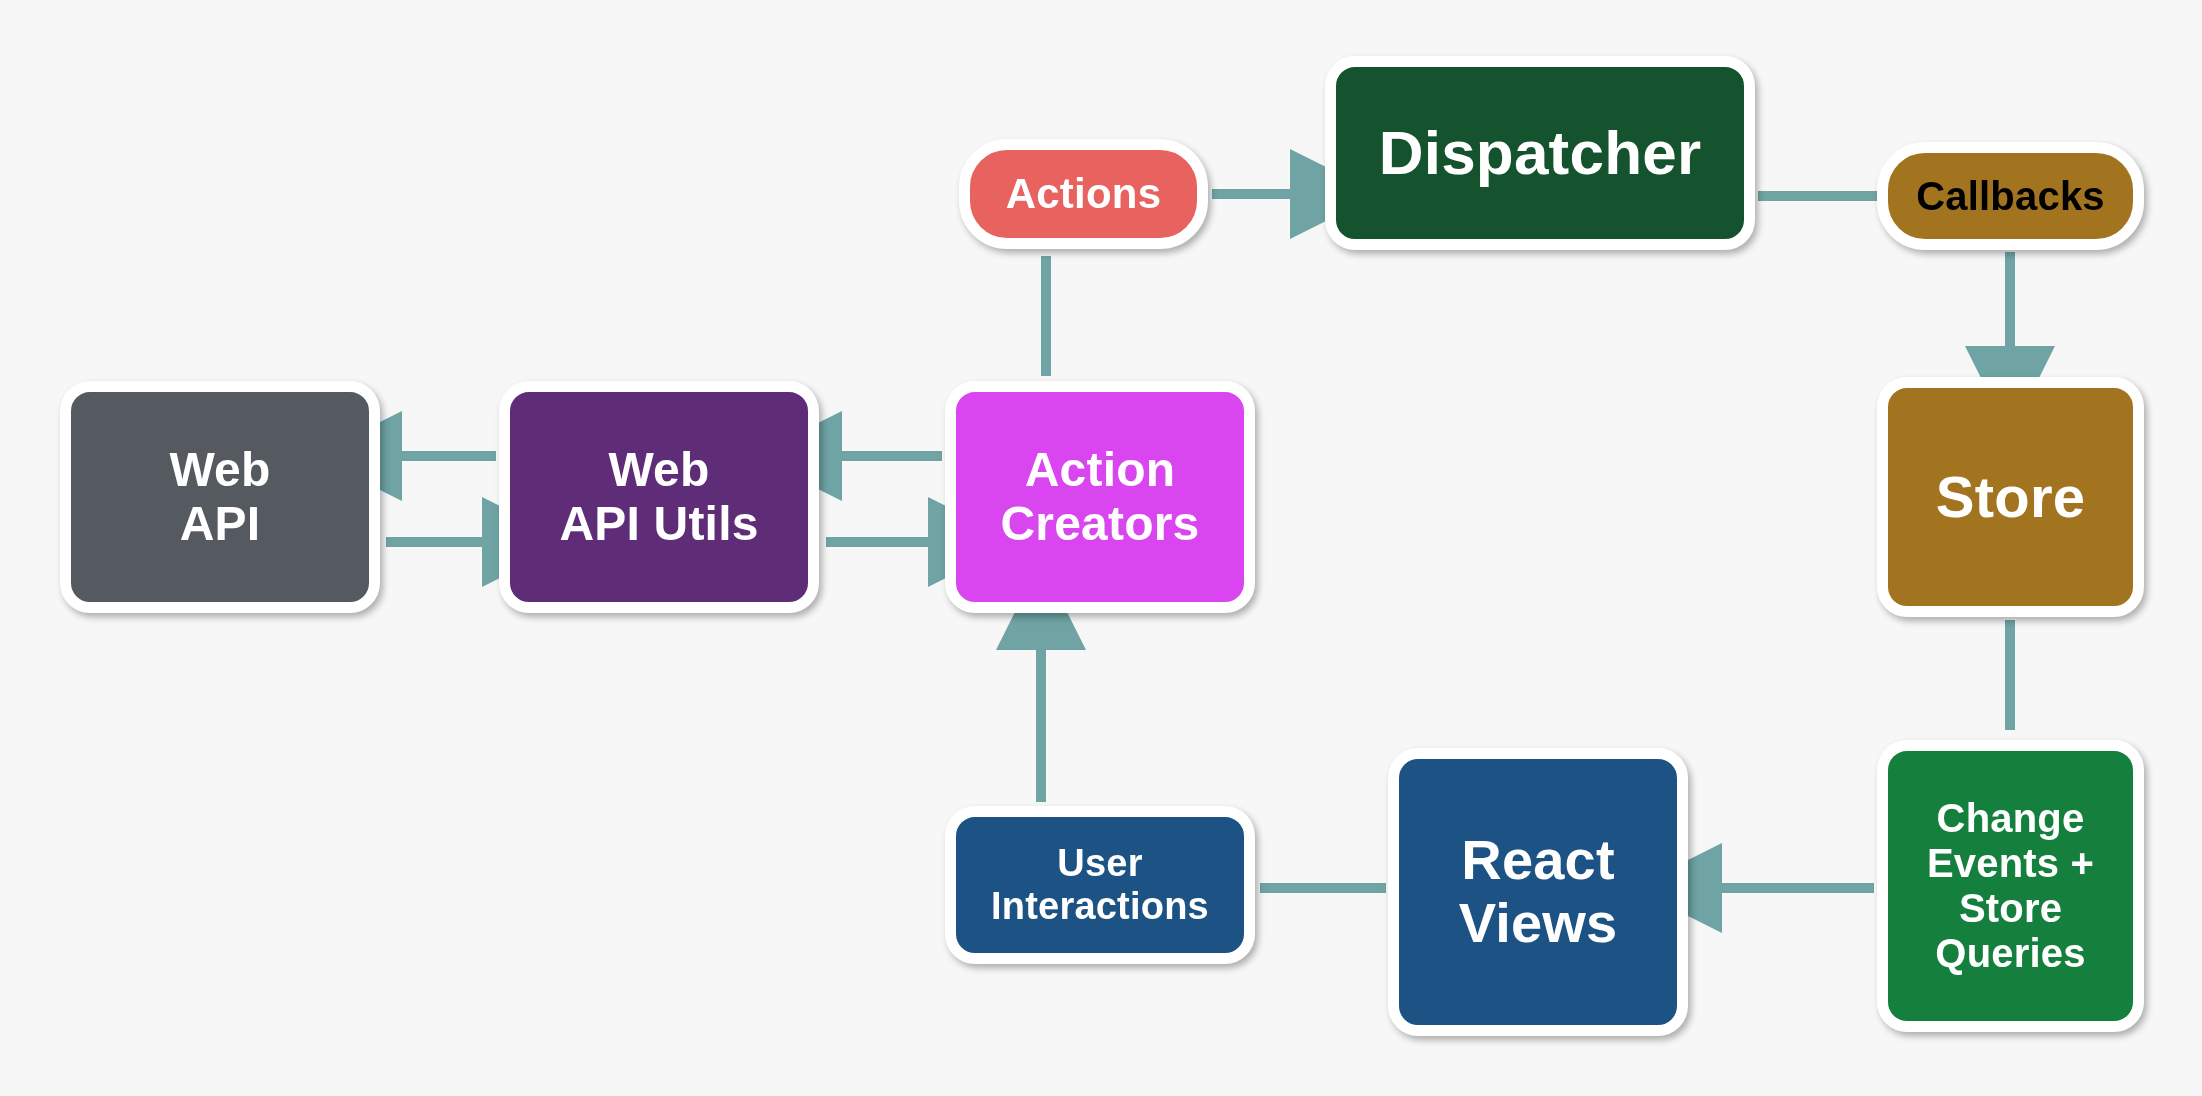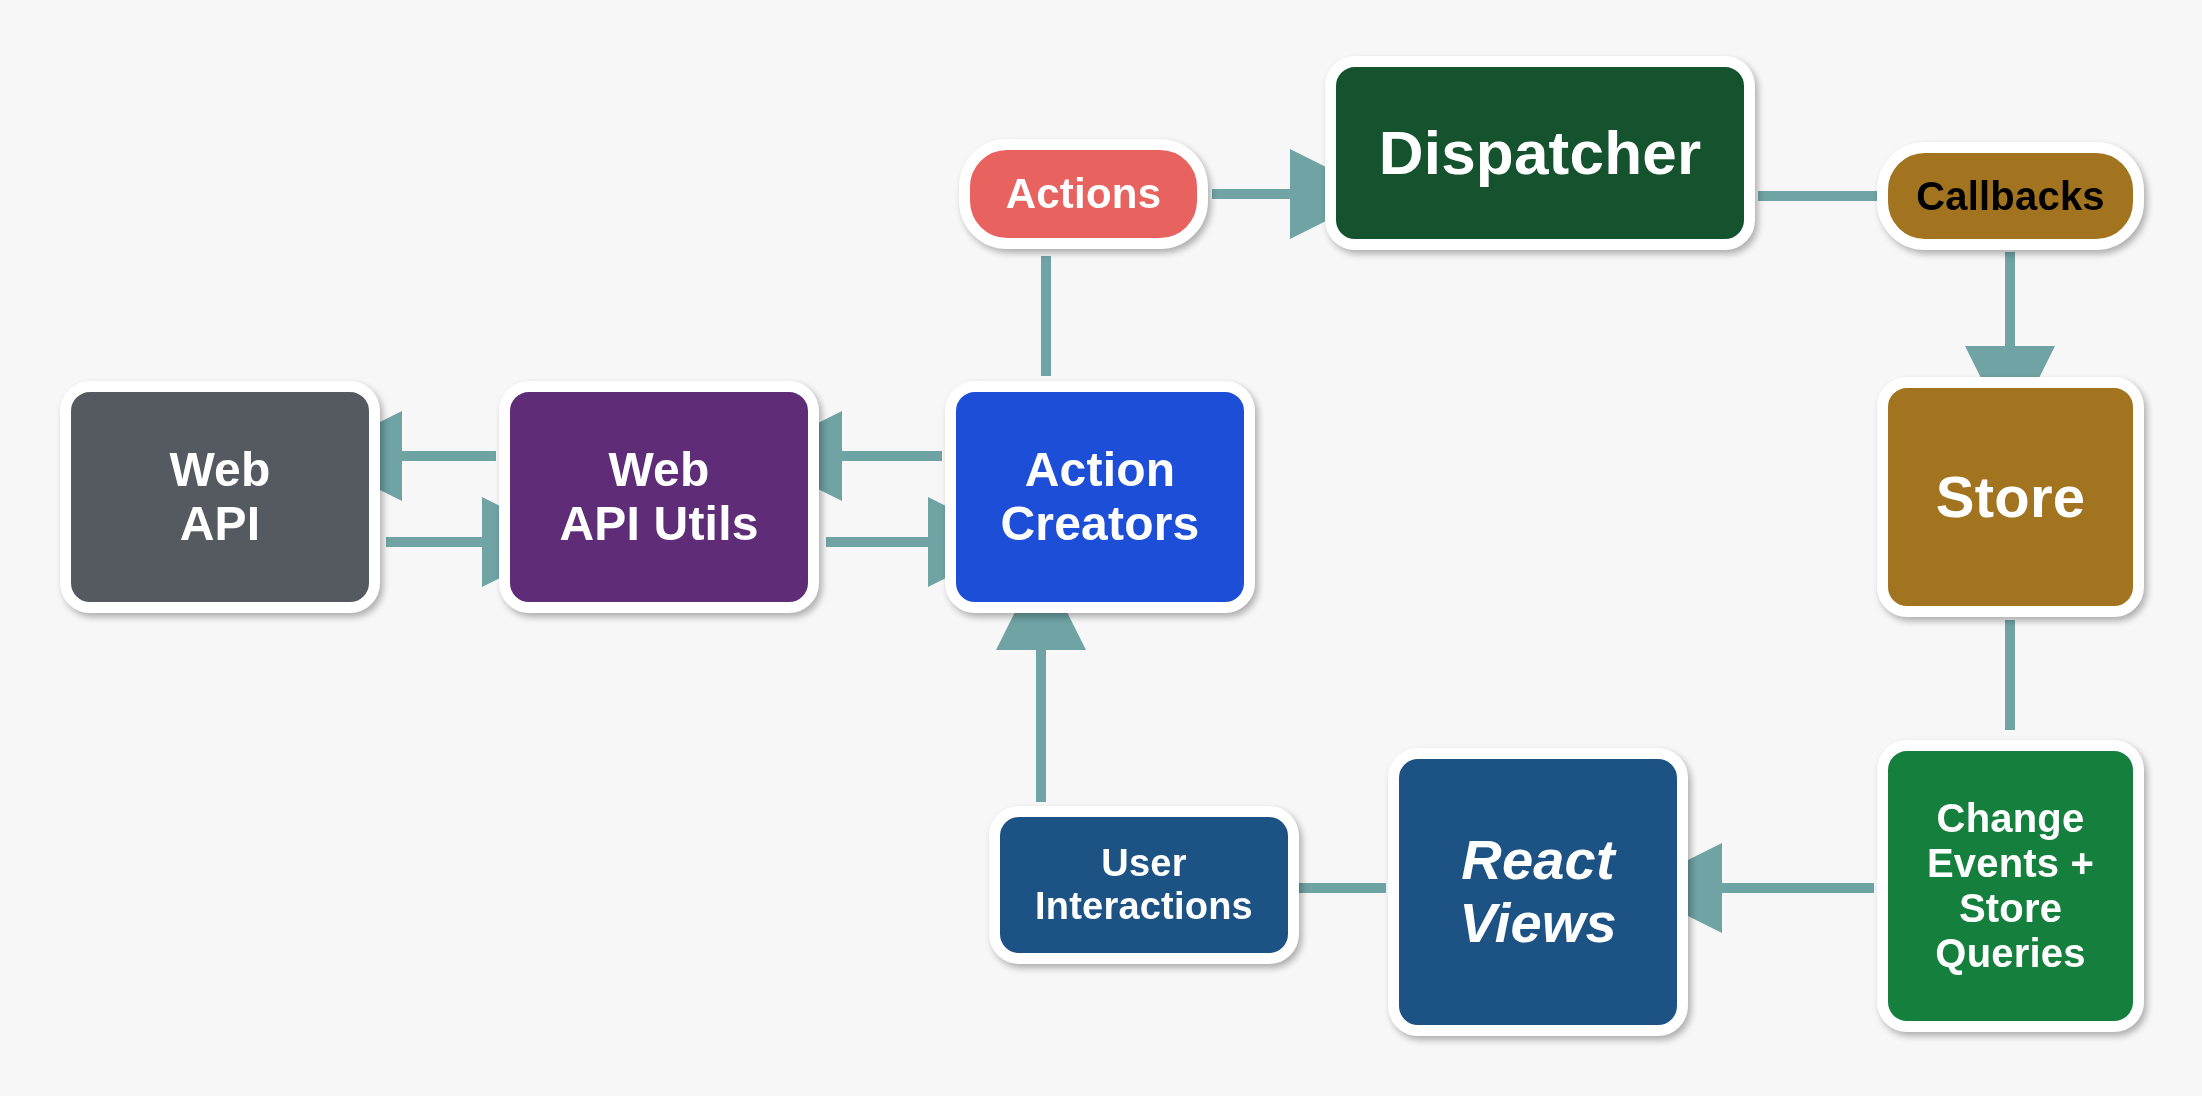--- a/index.html
+++ b/index.html
@@ -113,24 +113,24 @@
   </svg>
 
   <div class="node pill" style="left: 959px; top: 139px; width: 249px; height: 110px; background: rgb(232, 99, 95); font-size: 42px; border-color: rgb(255, 255, 255); color: rgb(255, 255, 255);">Actions</div>
   <div class="node" style="left: 1325px; top: 56px; width: 430px; height: 194px; background: #14532d; font-size: 62px; border-color: rgb(255, 255, 255); color: rgb(255, 255, 255);">Dispatcher</div>
   <div class="node pill" style="left: 1877px; top: 142px; width: 267px; height: 108px; background: rgb(162, 116, 31); font-size: 40px; border-color: rgb(255, 255, 255); color: #000000;">Callbacks</div>
   <div class="node" style="left: 1877px; top: 377px; width: 267px; height: 240px; background: rgb(162, 116, 31); font-size: 58px; border-color: rgb(255, 255, 255); color: rgb(255, 255, 255);">Store</div>
   <div class="node" style="left: 1877px; top: 740px; width: 267px; height: 292px; background: #15803d; font-size: 40px; border-color: rgb(255, 255, 255); color: rgb(255, 255, 255);">Change
 Events +
 Store
 Queries</div>
-  <div class="node" style="left: 1388px; top: 748px; width: 300px; height: 288px; background: rgb(29, 83, 132); font-size: 56px; border-color: rgb(255, 255, 255); color: rgb(255, 255, 255); font-style: italic;">React
+  <div class="node" style="left: 1388px; top: 748px; width: 300px; height: 288px; background: rgb(29, 83, 132); font-size: 56px; border-color: rgb(255, 255, 255); color: rgb(255, 255, 255);">React
 Views</div>
-  <div class="node" style="left: 945px; top: 806px; width: 310px; height: 158px; background: rgb(29, 83, 132); font-size: 38px; border-color: rgb(255, 255, 255); color: rgb(255, 255, 255); margin-left: 44px;">User
+  <div class="node" style="left: 945px; top: 806px; width: 310px; height: 158px; background: rgb(29, 83, 132); font-size: 38px; border-color: rgb(255, 255, 255); color: rgb(255, 255, 255);">User
 Interactions</div>
-  <div class="node" style="left: 945px; top: 381px; width: 310px; height: 232px; background: #1d4ed8; font-size: 48px; border-color: rgb(255, 255, 255); color: rgb(255, 255, 255);">Action
+  <div class="node" style="left: 945px; top: 381px; width: 310px; height: 232px; background: #d946ef; font-size: 48px; border-color: rgb(255, 255, 255); color: rgb(255, 255, 255);">Action
 Creators</div>
   <div class="node" style="left: 499px; top: 381px; width: 320px; height: 232px; background: rgb(95, 45, 120); font-size: 48px; border-color: rgb(255, 255, 255); color: rgb(255, 255, 255);">Web
 API Utils</div>
   <div class="node" style="left: 60px; top: 381px; width: 320px; height: 232px; background: rgb(85, 90, 97); font-size: 48px; border-color: rgb(255, 255, 255); color: rgb(255, 255, 255);">Web
 API</div>
 
 </div>
 
 </body></html>

